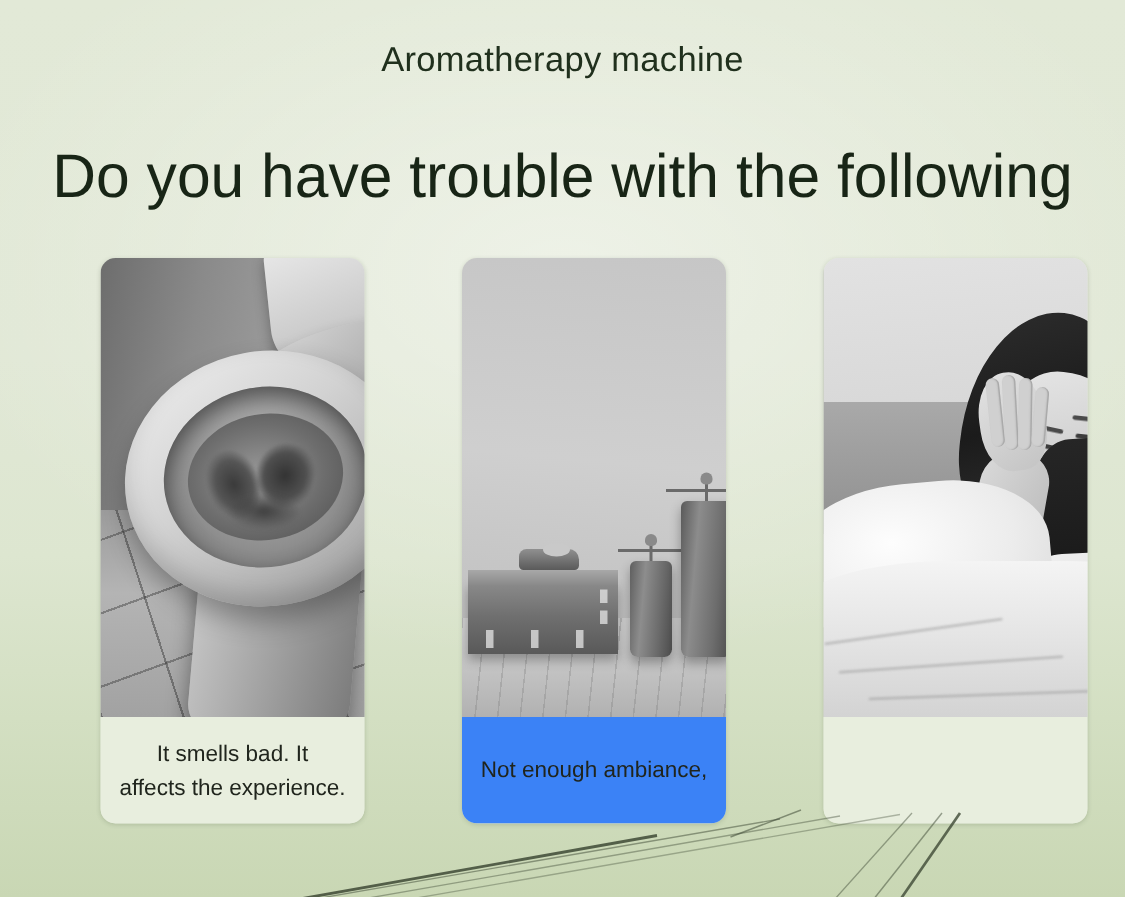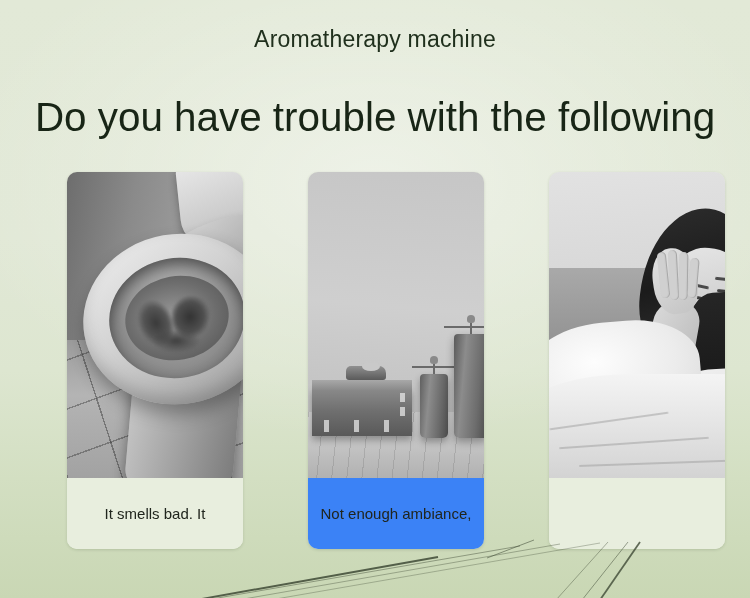--- a/index.html
+++ b/index.html
@@ -359,20 +359,21 @@
         <div class="p1-base"></div>
         <div class="p1-bowl-out"></div>
         <div class="p1-bowl-in"></div>
         <div class="p1-water"></div>
         <div class="p1-stain-a"></div>
         <div class="p1-stain-b"></div>
         <div class="p1-stain-c"></div>
       </div>
       <div class="card-caption" style="background: rgb(232, 238, 222);">
         <div class="cap-line">It smells bad. It</div>
+        <div class="cap-line">affects the experience.</div>
       </div>
     </div>
 
     <div class="card">
       <div class="card-photo">
         <div class="p2-wall"></div>
         <div class="p2-corner"></div>
         <div class="p2-floor"></div>
 
         <div class="p2-box"></div>

